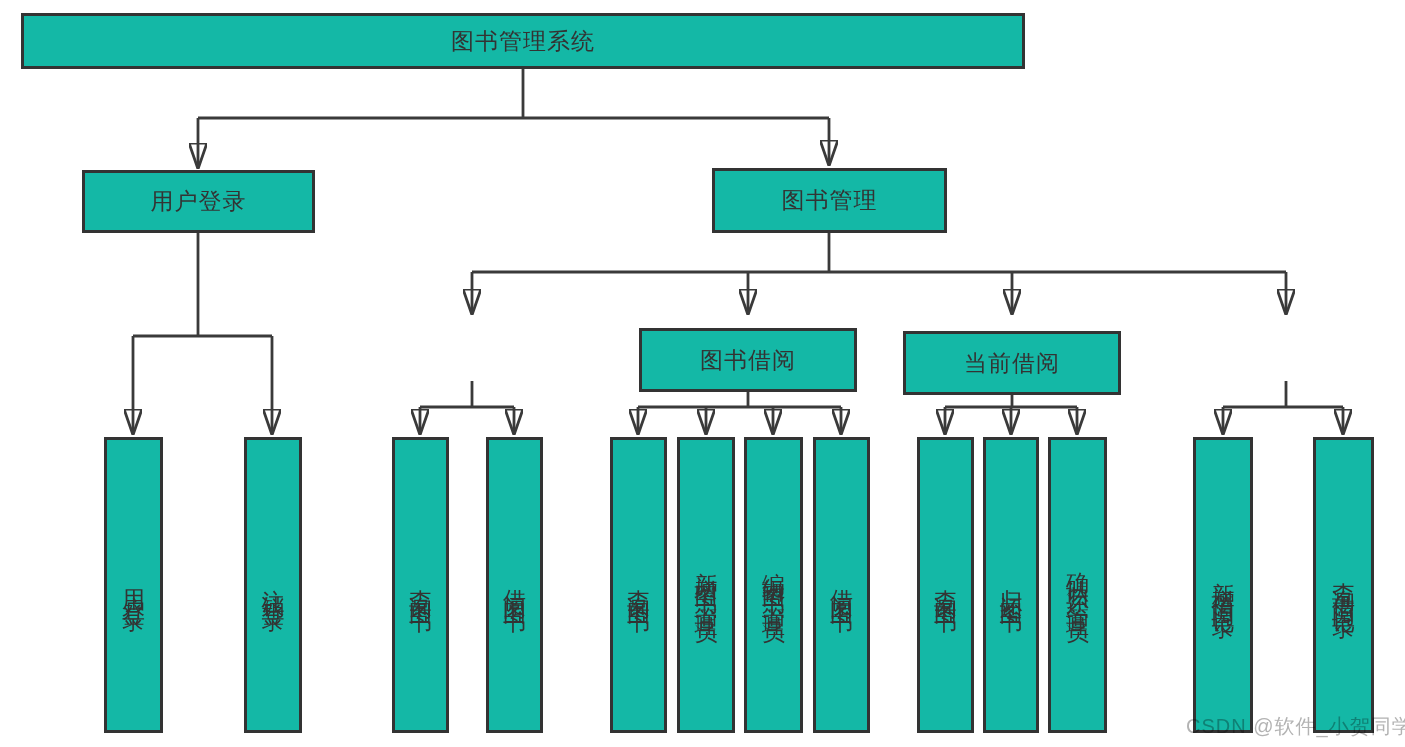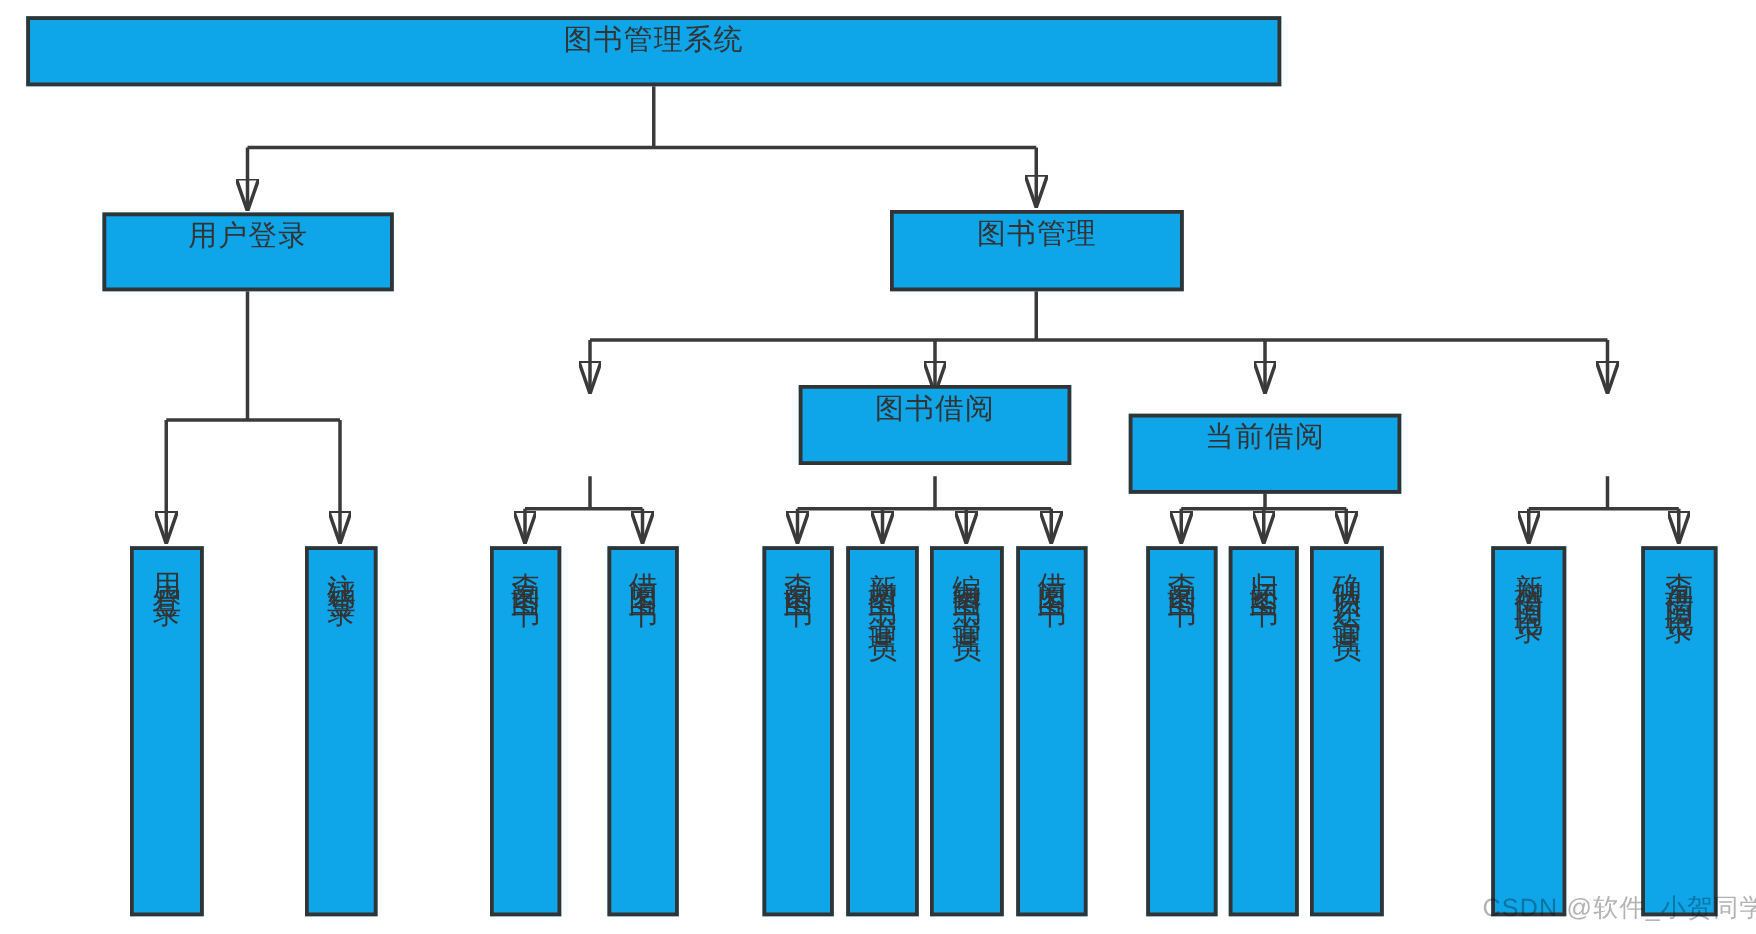--- a/index.html
+++ b/index.html
@@ -23,23 +23,23 @@
   }
   #connectors path {
     stroke: #3a3a3a;
     stroke-width: 2.8;
     fill: none;
   }
   .node {
     position: absolute;
     box-sizing: border-box;
     border: 3px solid #333333;
-    background: #0ea5e9;
+    background: #14b8a6;
     display: flex;
-    align-items: flex-start;
+    align-items: center;
     justify-content: center;
     color: #333333;
   }
   .node .hl {
     font-size: 23px;
     letter-spacing: 1px;
     white-space: nowrap;
   }
   .node .vl {
     writing-mode: vertical-rl;
@@ -132,21 +132,21 @@
     <span class="hl">图书管理系统</span>
   </div>
 
   <div class="node" style="left:82px;top:170px;width:233px;height:63px">
     <span class="hl">用户登录</span>
   </div>
   <div class="node" style="left:712px;top:168px;width:235px;height:65px">
     <span class="hl">图书管理</span>
   </div>
 
-  <div class="node" style="left:639px;top:308px;width:218px;height:64px">
+  <div class="node" style="left:639px;top:328px;width:218px;height:64px">
     <span class="hl">图书借阅</span>
   </div>
   <div class="node" style="left:903px;top:331px;width:218px;height:64px">
     <span class="hl">当前借阅</span>
   </div>
 
   <div class="node" style="left:104px;top:437px;width:59px;height:296px">
     <span class="vl">用户登录</span>
   </div>
   <div class="node" style="left:244px;top:437px;width:58px;height:296px">

